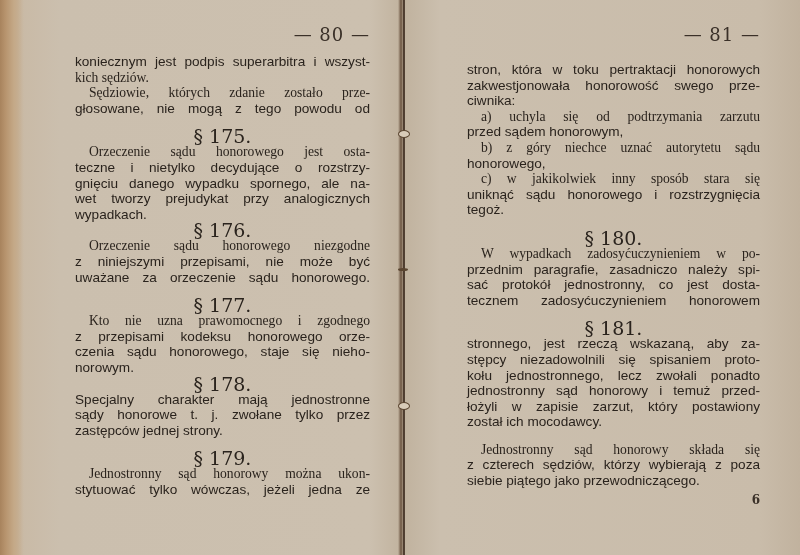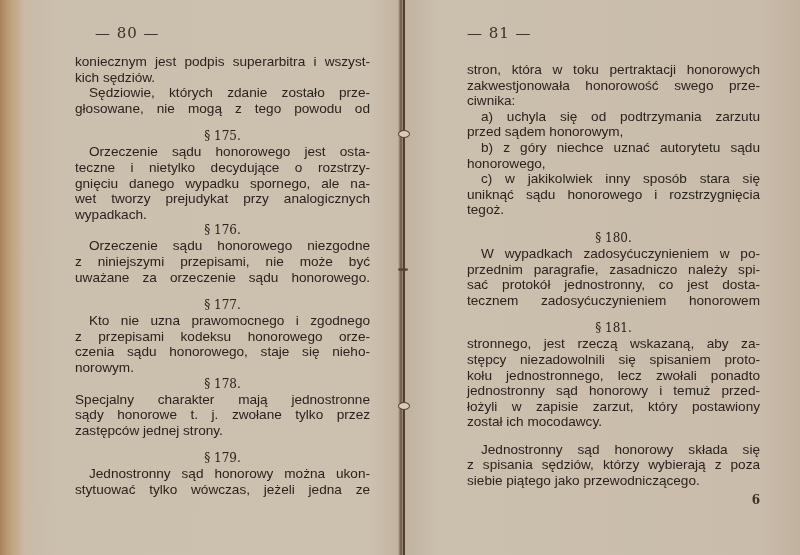--- a/index.html
+++ b/index.html
@@ -24,36 +24,36 @@
     position: absolute; left: 398px; width: 10px; height: 6px;
     border: 1px solid #5a4530; border-radius: 50%; background: #d8cbb8;
   }
   .page {
     position: absolute; top: 0; height: 555px;
     color: #2a231d;
   }
   .page.left { left: 75px; width: 295px; }
   .page.right { left: 467px; width: 293px; }
   .folio {
-    text-align: left; font-family: "DejaVu Serif", serif;
-    font-size: 15px; color: #3a3028; margin-top: 24px; height: 30px;
+    text-align: right; font-family: "DejaVu Serif", serif;
+    font-size: 18px; color: #3a3028; margin-top: 24px; height: 30px;
     letter-spacing: 1px;
   }
   .page.left .folio { margin-left: 20px; }
   .page.right .folio { margin-left: 0; }
   .text { font-size: 13.6px; line-height: 15.6px; }
   .line {
     display: block; white-space: nowrap; text-align: justify;
     text-align-last: justify; height: 15.6px;
   }
   .line.last { text-align-last: left; }
-  .line.indent { padding-left: 14px; }
+  .line.indent { padding-left: 14px; font-family: Liberation Serif, serif; }
   .sect {
     display: block; text-align: center; font-family: "DejaVu Serif", serif;
-    font-size: 12px; line-height: 16px; height: 16px; color: #2a231d;
+    font-size: 19px; line-height: 16px; height: 16px; color: #2a231d;
   }
   .gap-m { height: 12px; }
   .sig {
     position: absolute; right: 0; bottom: 48px; font-family: "DejaVu Serif", serif;
     font-size: 12px; font-weight: bold; color: #3a3028;
   }
 </style>
 </head>
 <body>
 
@@ -121,18 +121,18 @@
       <div class="gap-m"></div>
       <span class="sect">§ 181.</span>
       <span class="line">stronnego, jest rzeczą wskazaną, aby za-</span>
       <span class="line">stępcy niezadowolnili się spisaniem proto-</span>
       <span class="line">kołu jednostronnego, lecz zwołali ponadto</span>
       <span class="line">jednostronny sąd honorowy i temuż przed-</span>
       <span class="line">łożyli w zapisie zarzut, który postawiony</span>
       <span class="line last">został ich mocodawcy.</span>
       <div class="gap-m"></div>
       <span class="line indent">Jednostronny sąd honorowy składa się</span>
-      <span class="line">z spisania sędziów, którzy wybierają z poza</span>
+      <span class="line">z czterech sędziów, którzy wybierają z poza</span>
       <span class="line last">siebie piątego jako przewodniczącego.</span>
     </div>
     <div class="sig">6</div>
   </div>
 </div>
 
 </body></html>

